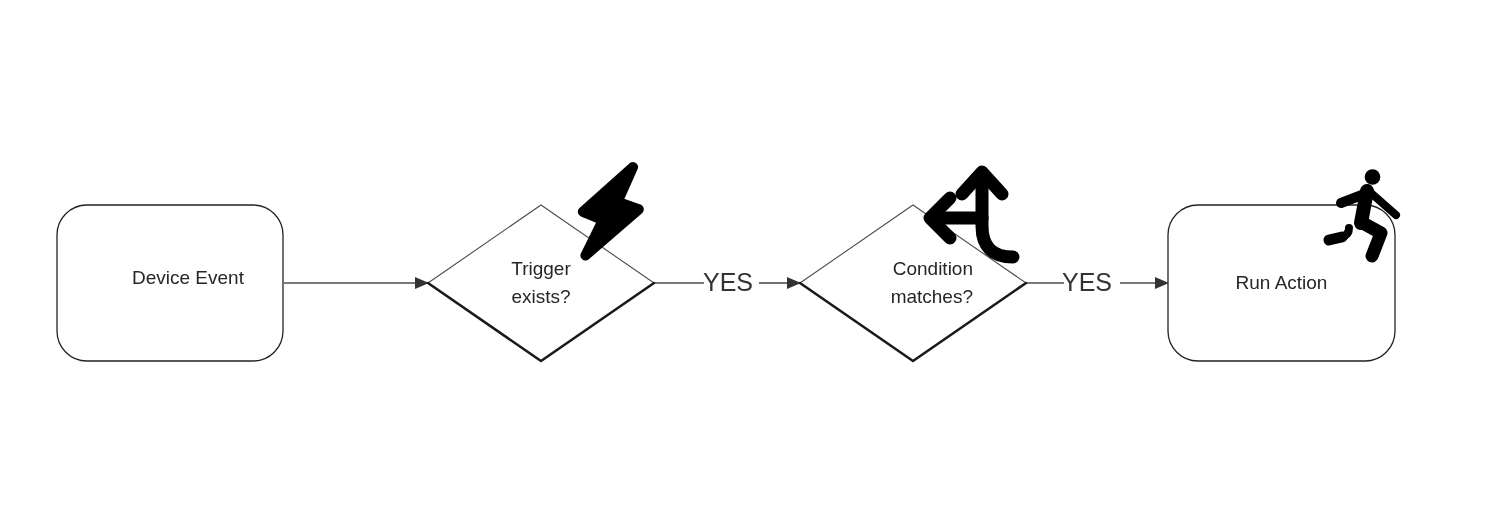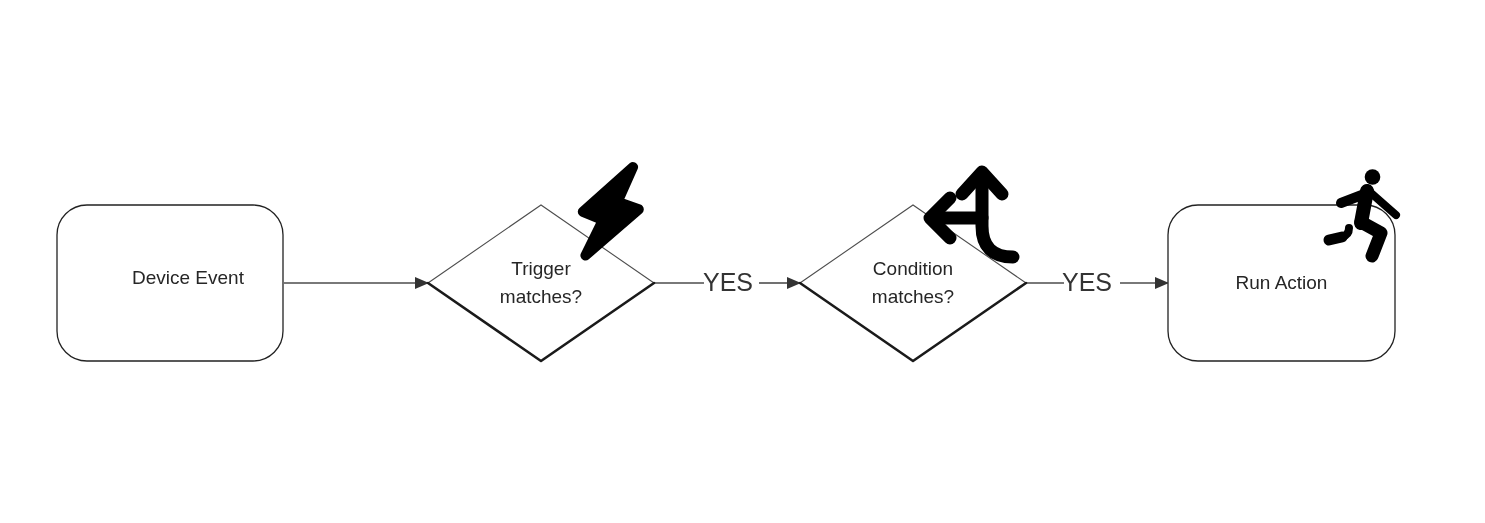--- a/index.html
+++ b/index.html
@@ -30,21 +30,21 @@
     position:absolute;display:flex;align-items:center;justify-content:center;
     font-size:19px;color:var(--text,#262626);
   }
   .label-device{left:57px;top:188px;width:226px;height:180px;padding-left:18px;}
   .label-run{left:1168px;top:205px;width:227px;height:156px;}
   .decision-label{
     position:absolute;text-align:center;font-size:19px;line-height:28px;
     color:var(--text,#262626);
   }
   .label-trigger{left:481px;top:255px;width:120px;}
-  .label-condition{left:853px;top:255px;width:120px;}
+  .label-condition{left:853px;top:255px;width:120px;text-align:right;}
   .edge-label{
     position:absolute;text-align:left;font-size:25px;line-height:29px;
     color:var(--edge-label-text,#333);
   }
   .label-yes-1{left:703px;top:268px;width:58px;}
   .label-yes-2{left:1062px;top:268px;width:58px;}
 </style>
 </head>
 <body>
 
@@ -106,21 +106,21 @@
     <path class="ink-stroke sw14" d="M42 26 L36 58"></path>
     <path class="ink-stroke sw10" d="M42 28 L16 38"></path>
     <path class="ink-stroke sw8" d="M46 28 L63 43 L71 50"></path>
     <path class="ink-stroke sw13" d="M36 57 L56 68 L47 91"></path>
     <path class="ink-stroke sw11" d="M4 75 L17 72"></path>
     <path class="ink-stroke sw8" d="M17 72 Q24 70 24 63"></path>
   </svg>
 
   <div class="node-label label-device">Device Event</div>
 
-  <div class="decision-label label-trigger">Trigger matches?</div>
+  <div class="decision-label label-trigger">Trigger exists?</div>
 
   <div class="decision-label label-condition">Condition matches?</div>
 
   <div class="node-label label-run">Run Action</div>
 
   <div class="edge-label label-yes-1">YES</div>
 
   <div class="edge-label label-yes-2">YES</div>
 </div>
 

